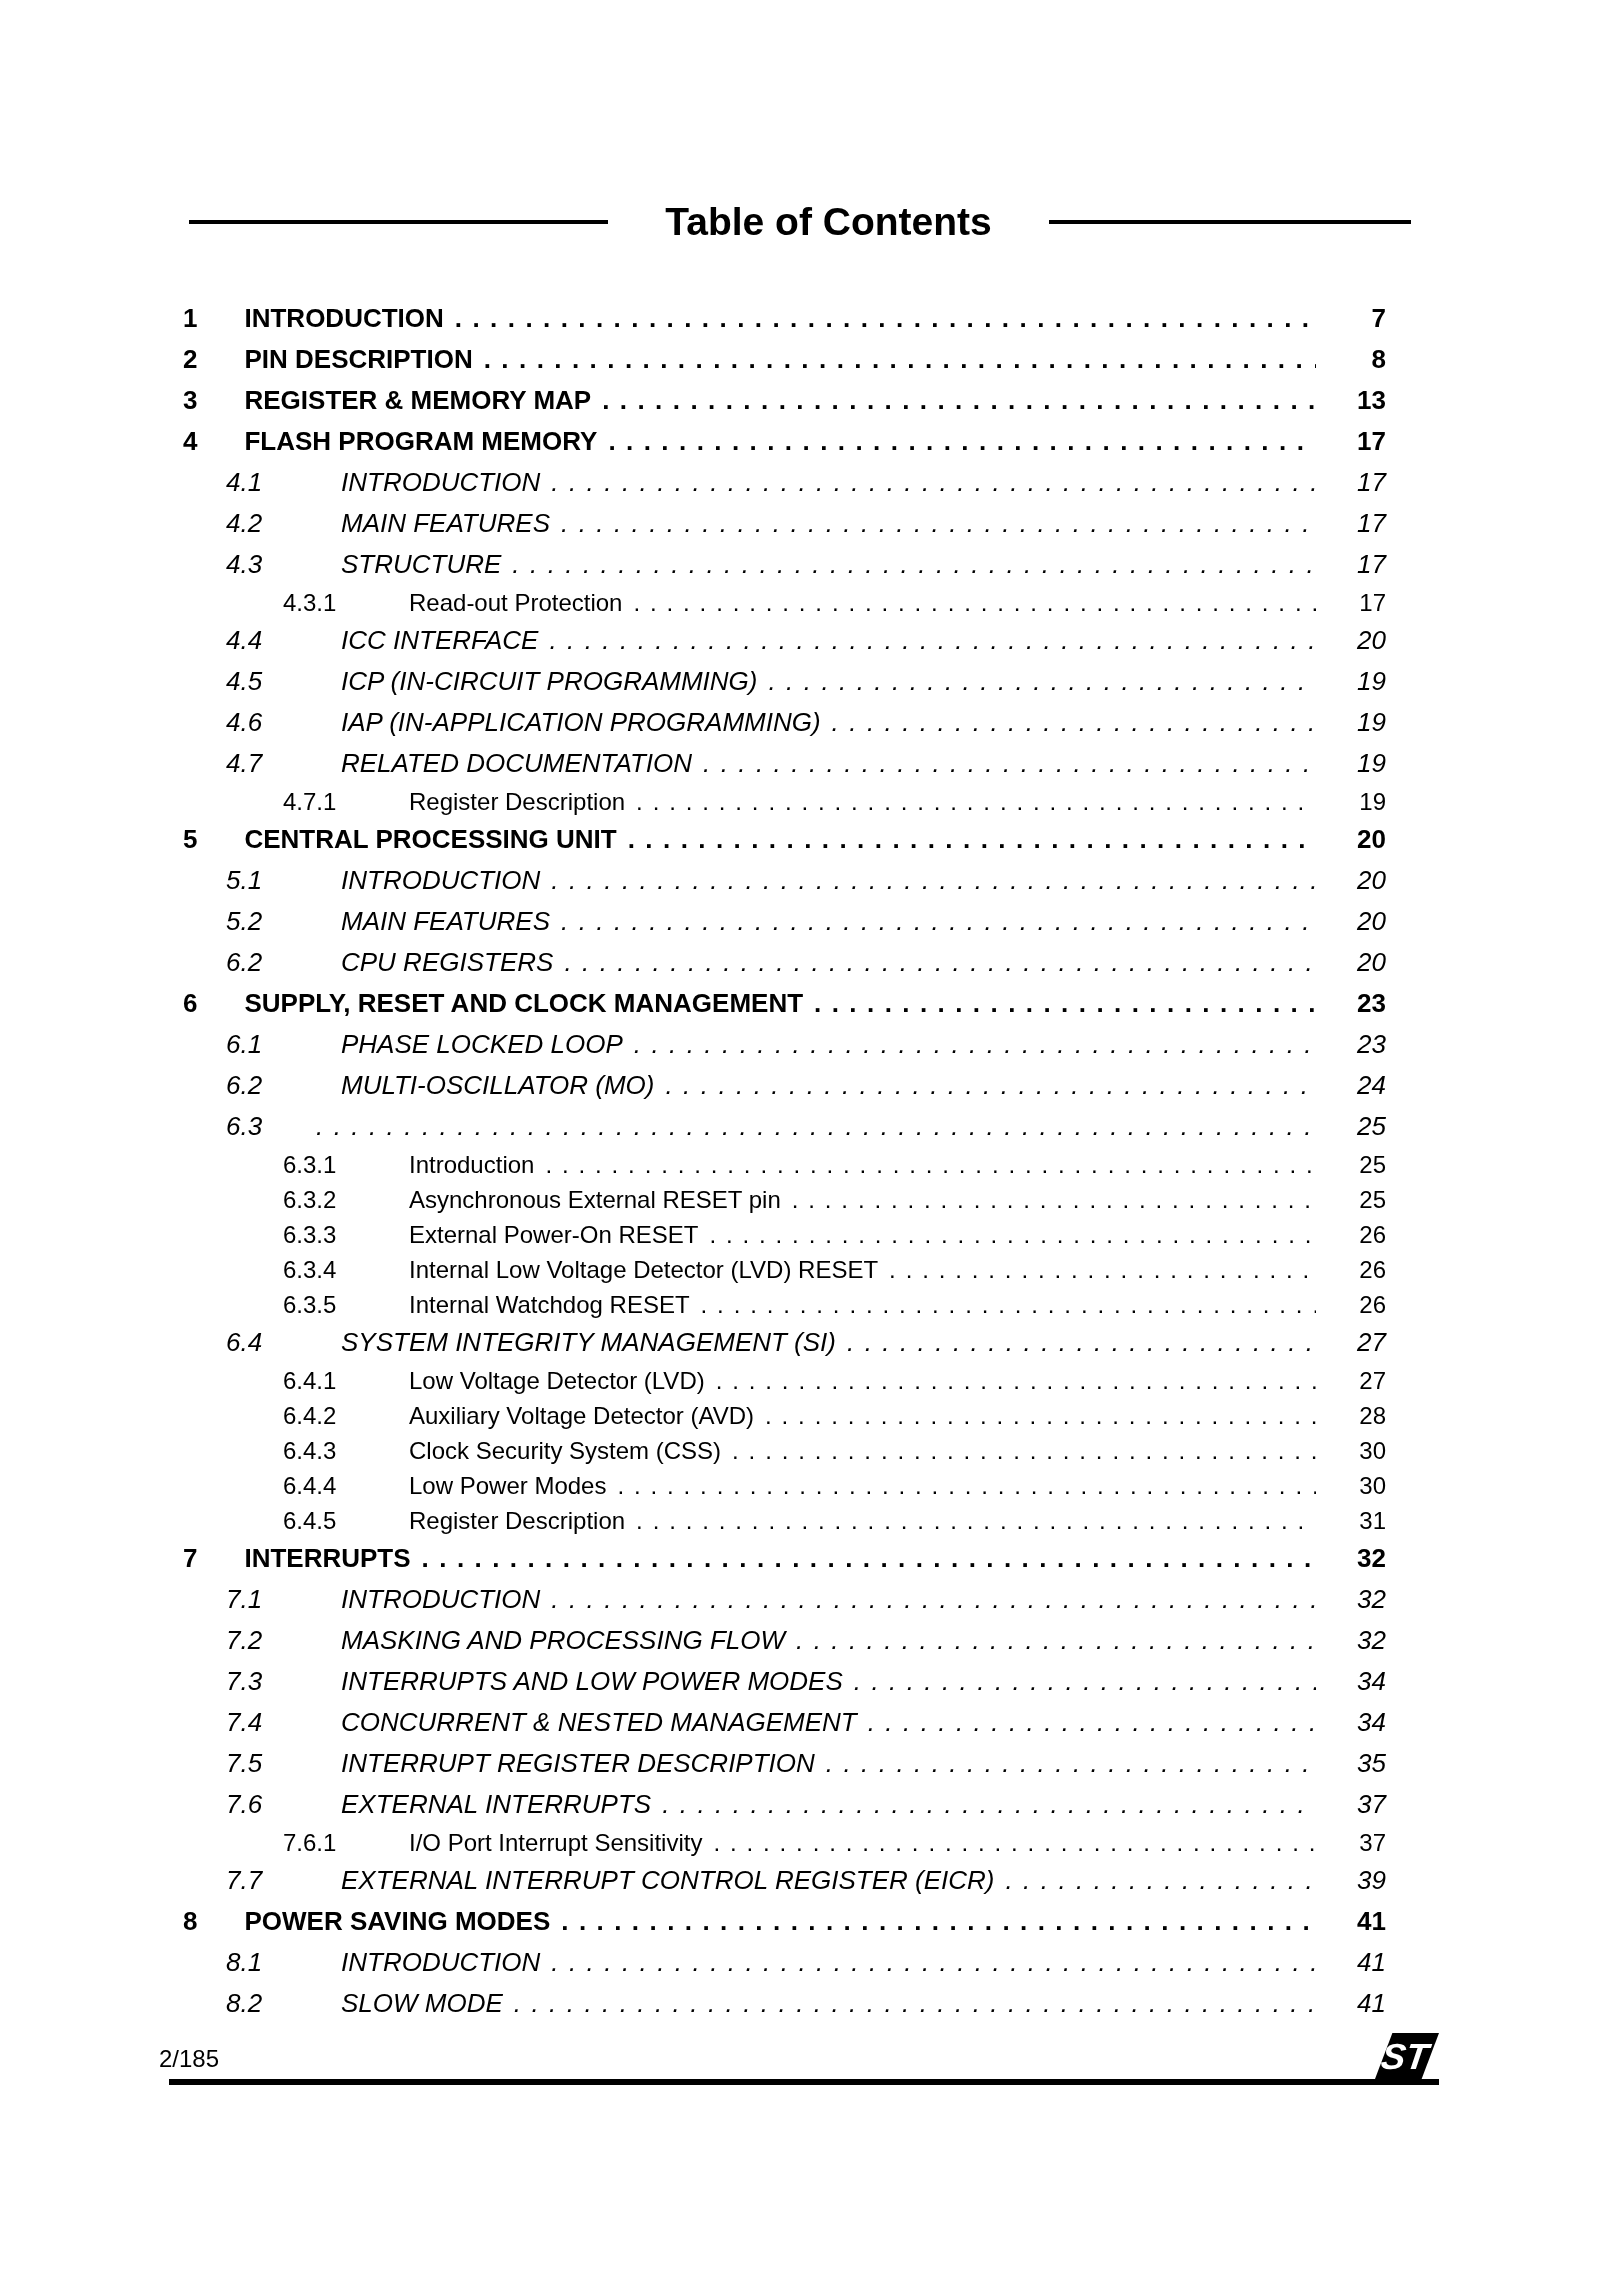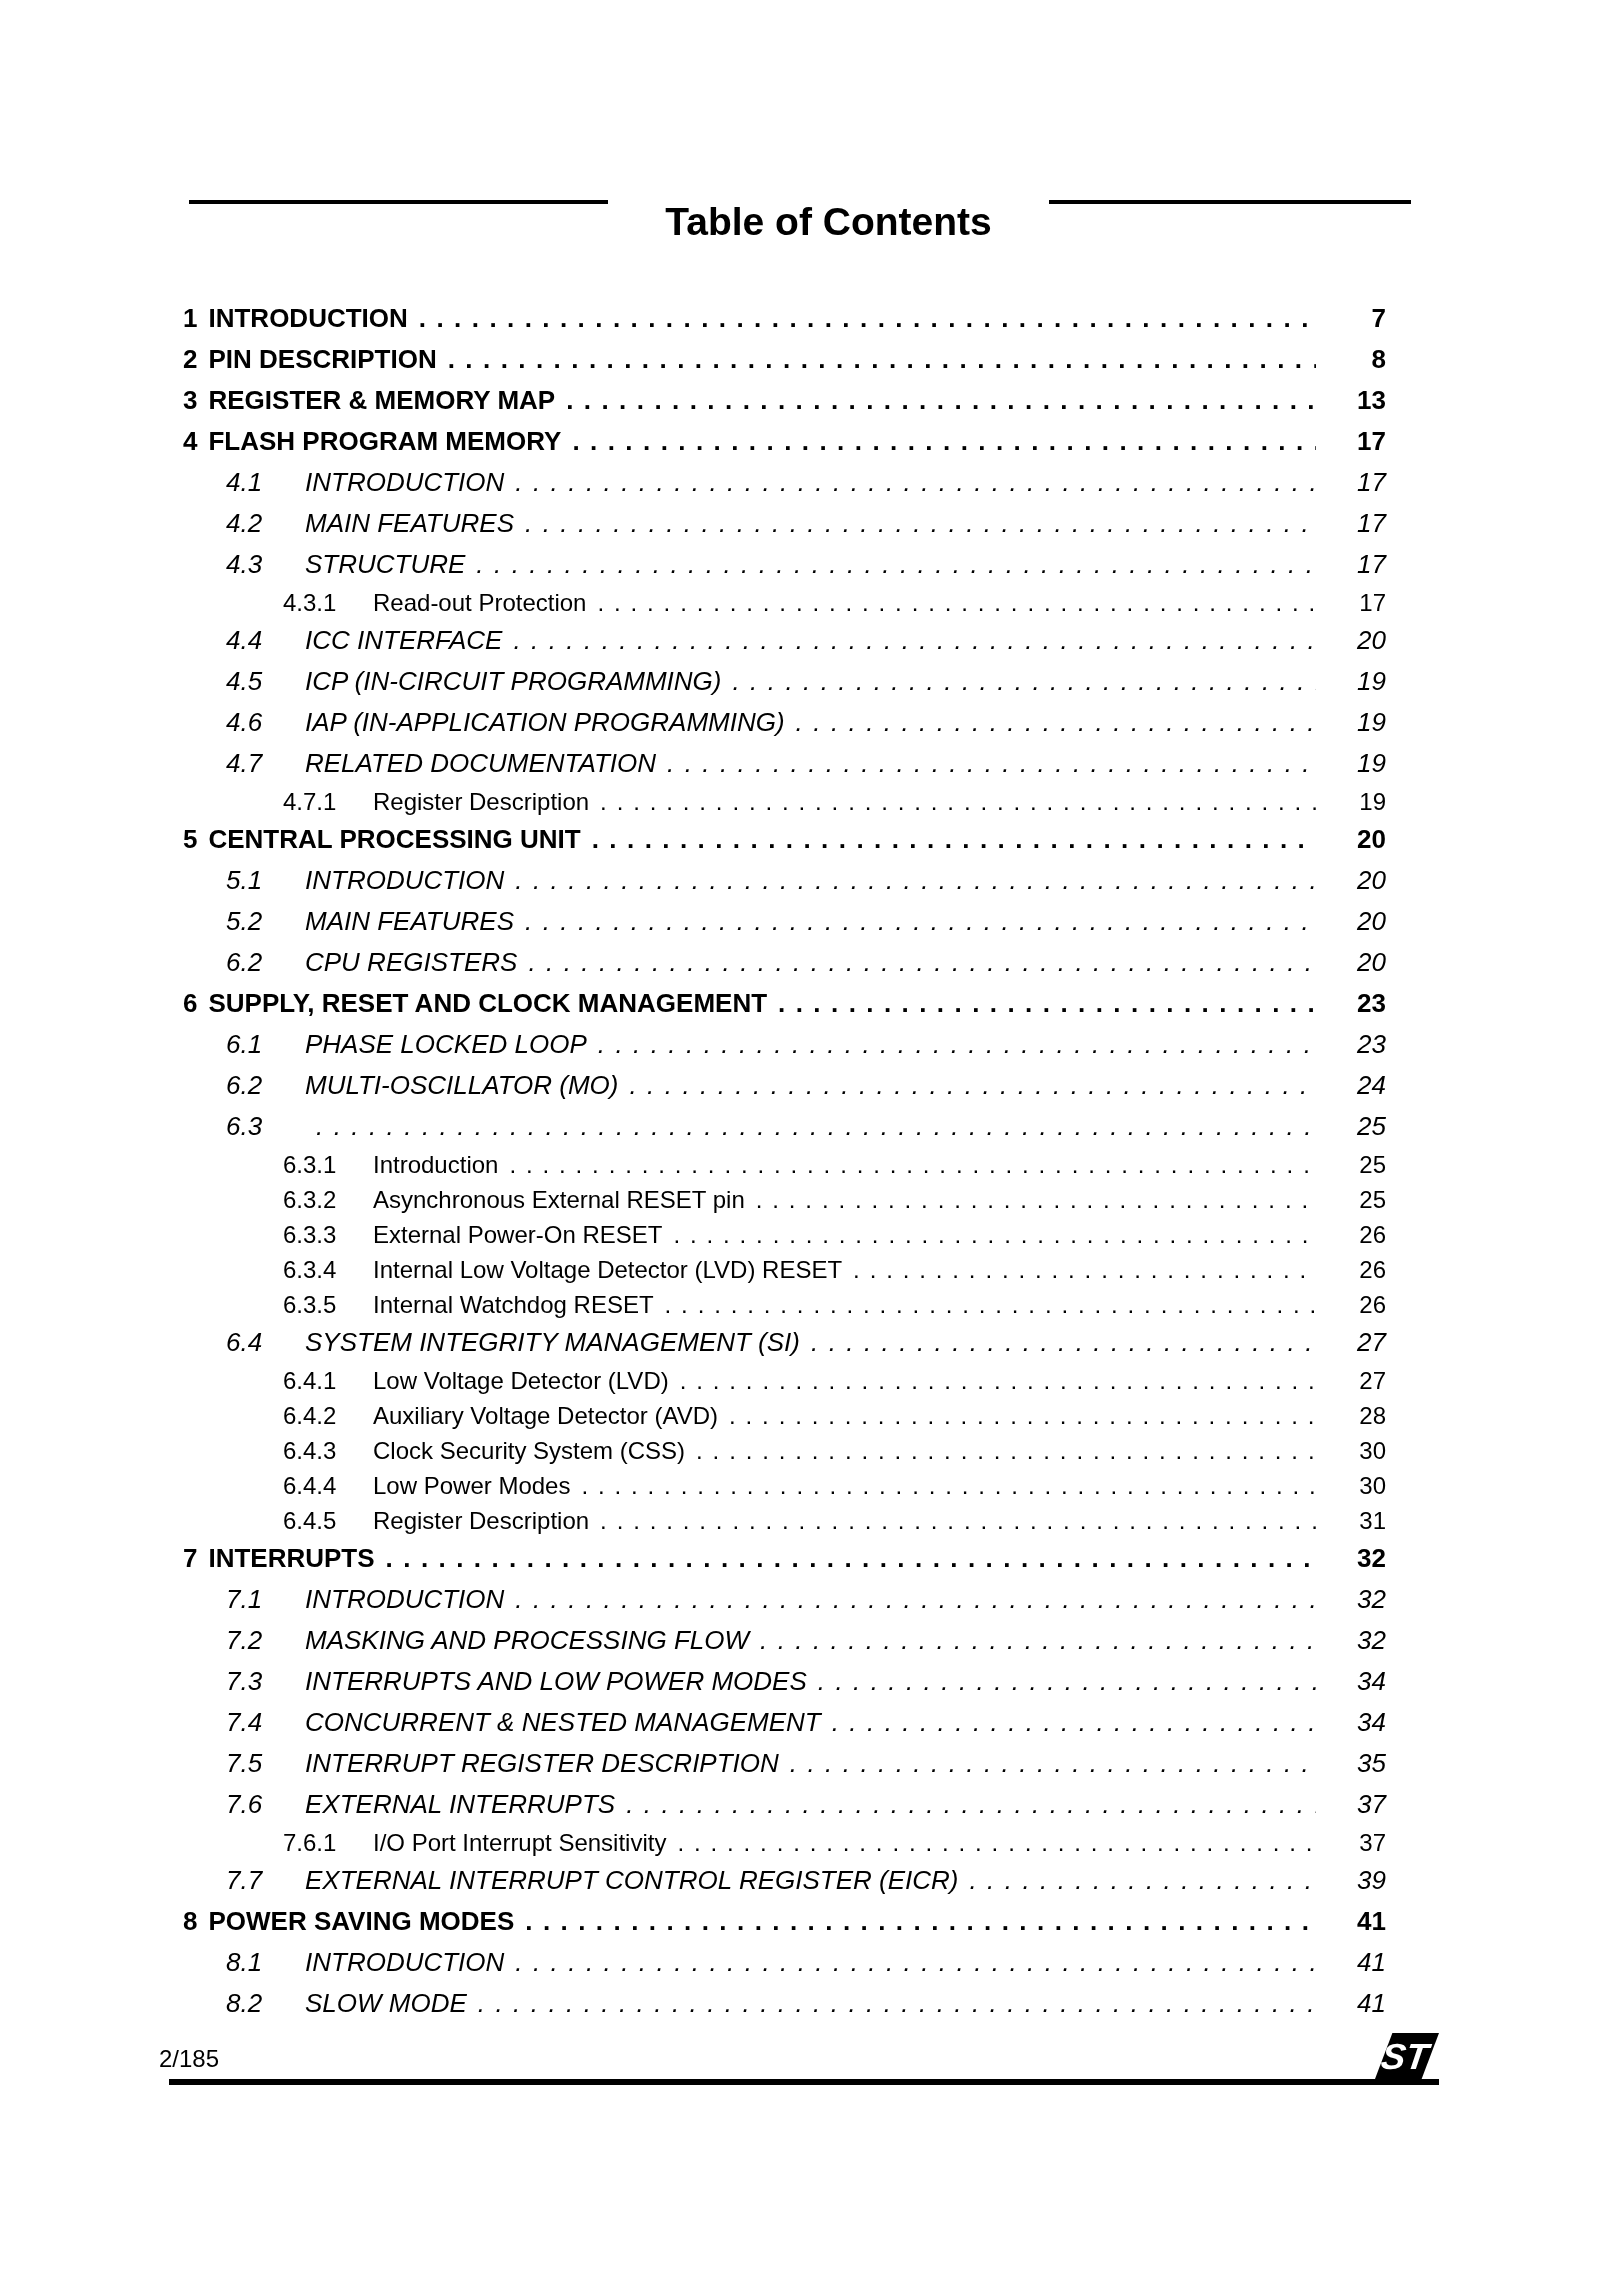--- a/index.html
+++ b/index.html
@@ -7,21 +7,21 @@
     position:relative;
     width:1622px;height:2295px;
     background:#ffffff;
     font-family:"Liberation Sans","DejaVu Sans",sans-serif;
     color:#000;
     overflow:hidden;
   }
   
   .title-row{
     position:absolute;left:189px;top:200px;width:1222px;
-    display:flex;align-items:flex-start;justify-content:space-between;
+    display:flex;align-items:center;justify-content:space-between;
   }
   .hline{height:3.9px;background:#000;}
   .hline-l{width:419px;}
   .hline-r{width:362px;}
   .title{
     margin:0;font-size:39px;font-weight:bold;line-height:44px;
     letter-spacing:0px;white-space:nowrap;
   }
   
   .toc{
@@ -29,21 +29,21 @@
   }
   .row{
     display:flex;align-items:baseline;white-space:nowrap;
   }
   .l1{height:41px;line-height:41px;font-size:26px;font-weight:bold;}
   .l2{height:41px;line-height:41px;font-size:26px;padding-left:43px;font-style:italic;}
   .l3{height:35px;line-height:35px;font-size:24px;padding-left:100px;}
   .l1 .num{margin-right:11px;flex:none;}
   .l2 .num{width:79px;flex:none;}
   .l3 .num{width:90px;flex:none;}
-  .label{flex:none;}
+  .label{flex:none;margin-left:36px;}
   .dots{
     flex:1;overflow:hidden;white-space:nowrap;
     margin:0 9.4px 0 11px;letter-spacing:1.6px;
   }
   .pg{flex:none;width:61px;text-align:right;}
   
   .footer-page{
     position:absolute;left:159px;top:2043px;
     font-size:24px;line-height:31px;
   }

